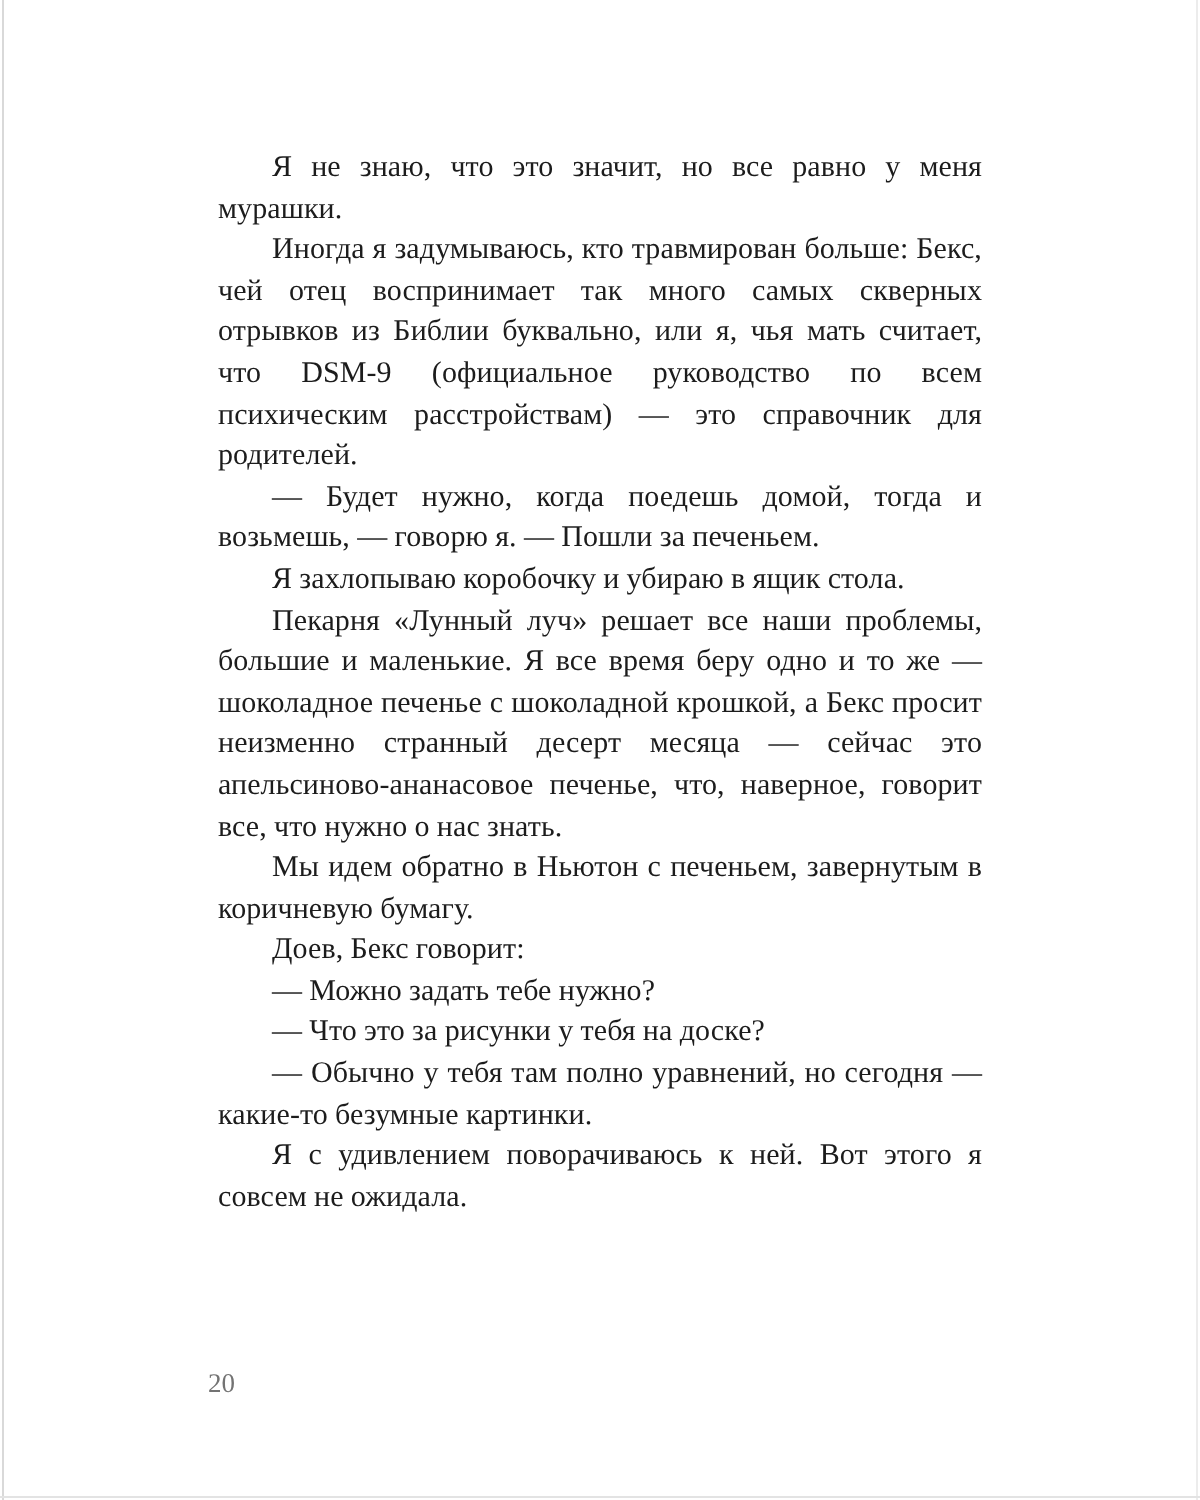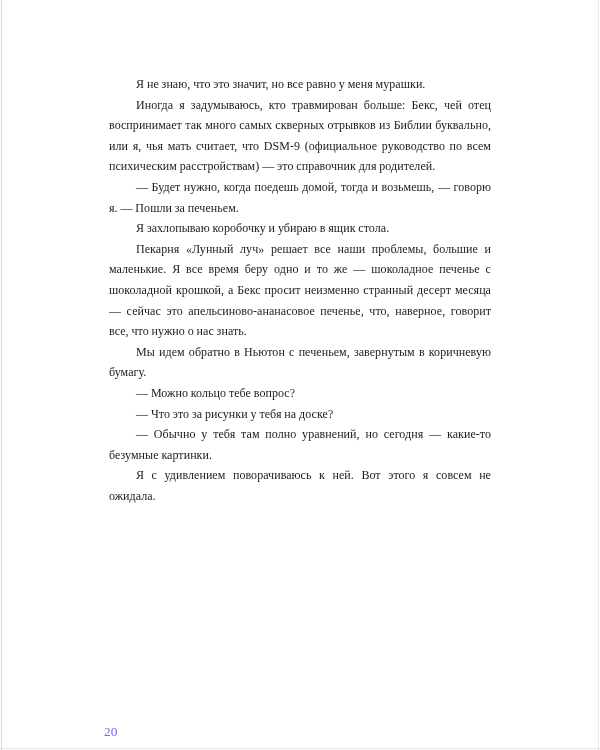--- a/index.html
+++ b/index.html
@@ -34,50 +34,51 @@
     background: #ececec;
   }
   .text-block {
     position: absolute;
     left: 109px;
     top: 74px;
     width: 382px;
   }
   .text-block p {
     margin: 0;
-    font-size: 12px;
+    font-size: 15px;
     line-height: 20.6px;
     text-align: justify;
     text-indent: 27px;
     letter-spacing: 0.05px;
     hyphens: auto;
     -webkit-hyphens: auto;
     word-spacing: -0.2px;
   }
   .page-number {
     position: absolute;
     left: 104px;
-    top: 724px;
+    top: 684px;
     font-size: 13.5px;
-    color: #8b5cf6;
+    color: #737373;
   }
 </style>
 </head>
 <body>
 
 <div class="scan-edge-left"></div>
 <div class="scan-edge-right"></div>
 <div class="scan-edge-bottom"></div>
 
 <div class="text-block">
     <p>Я не знаю, что это значит, но все равно у меня мурашки.</p>
     <p>Иногда я задумываюсь, кто травмирован больше: Бекс, чей отец воспринимает так много самых скверных отрывков из Библии буквально, или я, чья мать считает, что DSM-9 (официальное руководство по всем психическим расстройствам) — это справочник для родителей.</p>
     <p>— Будет нужно, когда поедешь домой, тогда и возьмешь, — говорю я. — Пошли за печеньем.</p>
     <p>Я захлопываю коробочку и убираю в ящик стола.</p>
     <p>Пекарня «Лунный луч» решает все наши проблемы, большие и маленькие. Я все время беру одно и то же — шоколадное печенье с шоколадной крошкой, а Бекс просит неизменно странный десерт месяца — сейчас это апельсиново-ананасовое печенье, что, наверное, говорит все, что нужно о нас знать.</p>
     <p>Мы идем обратно в Ньютон с печеньем, завернутым в коричневую бумагу.</p>
-    <p>— Можно кольцо тебе вопрос?</p>
+    <p>Доев, Бекс говорит:</p>
+    <p>— Можно задать тебе нужно?</p>
     <p>— Что это за рисунки у тебя на доске?</p>
     <p>— Обычно у тебя там полно уравнений, но сегодня — какие-то безумные картинки.</p>
     <p>Я с удивлением поворачиваюсь к ней. Вот этого я совсем не ожидала.</p>
   </div>
 
 <div class="page-number">20</div>
 
 </body></html>

